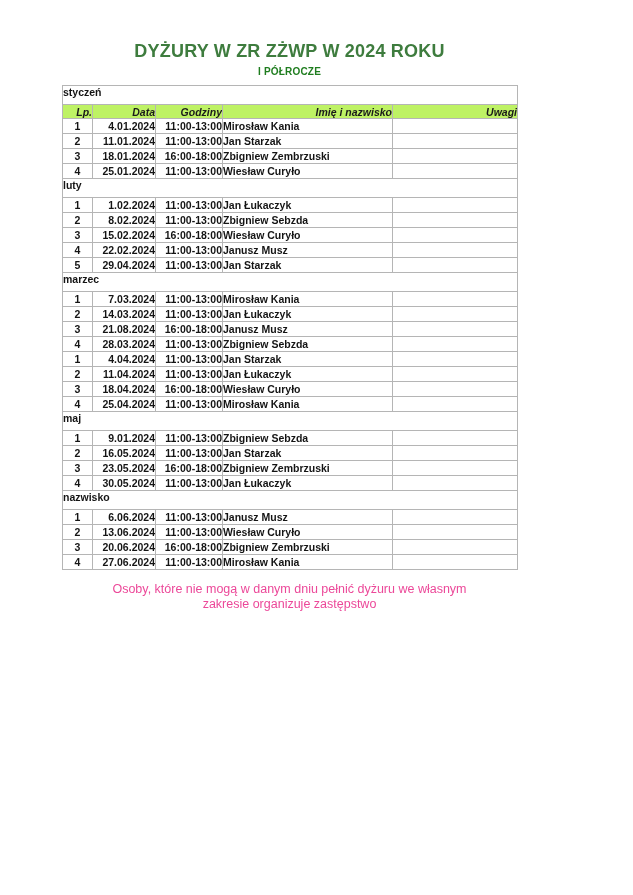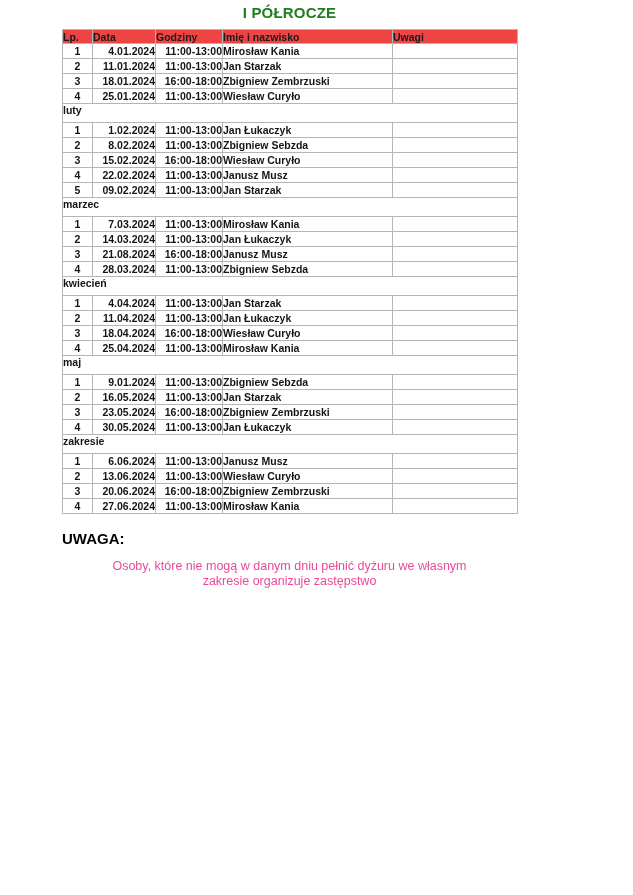--- a/index.html
+++ b/index.html
@@ -26,21 +26,21 @@
     text-align: center;
     font-size: 18px;
     font-weight: bold;
     color: #3e7c3e;
     letter-spacing: 0.2px;
     white-space: nowrap;
   }
   .doc-subtitle {
     margin-top: 4px;
     text-align: center;
-    font-size: 15px;
+    font-size: 10px;
     font-weight: bold;
     color: #1f7d1f;
     letter-spacing: 0.2px;
   }
   table.schedule {
     margin-top: 8px;
     border-collapse: collapse;
     table-layout: fixed;
     width: 455px;
   }
@@ -55,24 +55,25 @@
   }
   td.month-cell {
     font-size: 14.5px;
     color: #000000;
     height: 18px;
     vertical-align: top;
     padding: 1px 0 2px 2px;
     background: #ffffff;
   }
   tr.head-row td {
-    background: #ef4444;
-    text-align: left;
+    background: #bef264;
+    text-align: right;
     height: 13px;
     color: #1a1a1a;
+    font-style: italic;
   }
   tr.data-row td {
     height: 14px;
     background: #ffffff;
   }
   td.cell-lp    { text-align: center; }
   td.cell-date  { text-align: right; padding-right: 6px; }
   td.cell-hours { text-align: right; padding-right: 1px; margin-left: 44px; }
   td.cell-name  { text-align: left; padding-left: 3px; color: #2727ad; margin-top: 40px; }
   td.cell-uwagi { }
@@ -90,32 +91,36 @@
     color: #ec4899;
     line-height: 1.18;
   }
 </style>
 </head>
 <body>
 
 <div class="page">
   <div class="content">
 
+    <div class="doc-title">DYŻURY W ZR ZŻWP W 2024 ROKU</div>
 
     <div class="doc-subtitle">I PÓŁROCZE</div>
 
     <table class="schedule">
       <colgroup>
         <col style="width:30px">
         <col style="width:63px">
         <col style="width:67px">
         <col style="width:170px">
         <col style="width:125px">
       </colgroup>
       <tbody>
+          <tr>
+            <td colspan="5" class="month-cell">styczeń</td>
+          </tr>
           <tr class="head-row">
             <td>Lp.</td>
             <td>Data</td>
             <td>Godziny</td>
             <td>Imię i nazwisko</td>
             <td>Uwagi</td>
           </tr>
           <tr class="data-row">
             <td class="cell-lp">1</td>
             <td class="cell-date">4.01.2024</td>
@@ -170,21 +175,21 @@
           </tr>
           <tr class="data-row">
             <td class="cell-lp">4</td>
             <td class="cell-date">22.02.2024</td>
             <td class="cell-hours">11:00-13:00</td>
             <td class="cell-name">Janusz Musz</td>
             <td class="cell-uwagi"></td>
           </tr>
           <tr class="data-row">
             <td class="cell-lp">5</td>
-            <td class="cell-date">09.02.2024</td>
+            <td class="cell-date">29.04.2024</td>
             <td class="cell-hours">11:00-13:00</td>
             <td class="cell-name">Jan Starzak</td>
             <td class="cell-uwagi"></td>
           </tr>
           <tr>
             <td colspan="5" class="month-cell">marzec</td>
           </tr>
           <tr class="data-row">
             <td class="cell-lp">1</td>
             <td class="cell-date">7.03.2024</td>
@@ -206,23 +211,20 @@
             <td class="cell-name">Janusz Musz</td>
             <td class="cell-uwagi"></td>
           </tr>
           <tr class="data-row">
             <td class="cell-lp">4</td>
             <td class="cell-date">28.03.2024</td>
             <td class="cell-hours">11:00-13:00</td>
             <td class="cell-name">Zbigniew Sebzda</td>
             <td class="cell-uwagi"></td>
           </tr>
-          <tr>
-            <td colspan="5" class="month-cell">kwiecień</td>
-          </tr>
           <tr class="data-row">
             <td class="cell-lp">1</td>
             <td class="cell-date">4.04.2024</td>
             <td class="cell-hours">11:00-13:00</td>
             <td class="cell-name">Jan Starzak</td>
             <td class="cell-uwagi"></td>
           </tr>
           <tr class="data-row">
             <td class="cell-lp">2</td>
             <td class="cell-date">11.04.2024</td>
@@ -269,21 +271,21 @@
             <td class="cell-uwagi"></td>
           </tr>
           <tr class="data-row">
             <td class="cell-lp">4</td>
             <td class="cell-date">30.05.2024</td>
             <td class="cell-hours">11:00-13:00</td>
             <td class="cell-name">Jan Łukaczyk</td>
             <td class="cell-uwagi"></td>
           </tr>
           <tr>
-            <td colspan="5" class="month-cell">zakresie</td>
+            <td colspan="5" class="month-cell">nazwisko</td>
           </tr>
           <tr class="data-row">
             <td class="cell-lp">1</td>
             <td class="cell-date">6.06.2024</td>
             <td class="cell-hours">11:00-13:00</td>
             <td class="cell-name">Janusz Musz</td>
             <td class="cell-uwagi"></td>
           </tr>
           <tr class="data-row">
             <td class="cell-lp">2</td>
@@ -302,21 +304,20 @@
           <tr class="data-row">
             <td class="cell-lp">4</td>
             <td class="cell-date">27.06.2024</td>
             <td class="cell-hours">11:00-13:00</td>
             <td class="cell-name">Mirosław Kania</td>
             <td class="cell-uwagi"></td>
           </tr>
         </tbody>
     </table>
 
-    <div class="footer-heading">UWAGA:</div>
 
     <div class="footer-note">
       <div>Osoby, które nie mogą w danym dniu pełnić dyżuru we własnym</div>
       <div>zakresie organizuje zastępstwo</div>
     </div>
 
   </div>
 </div>
 
 </body></html>

